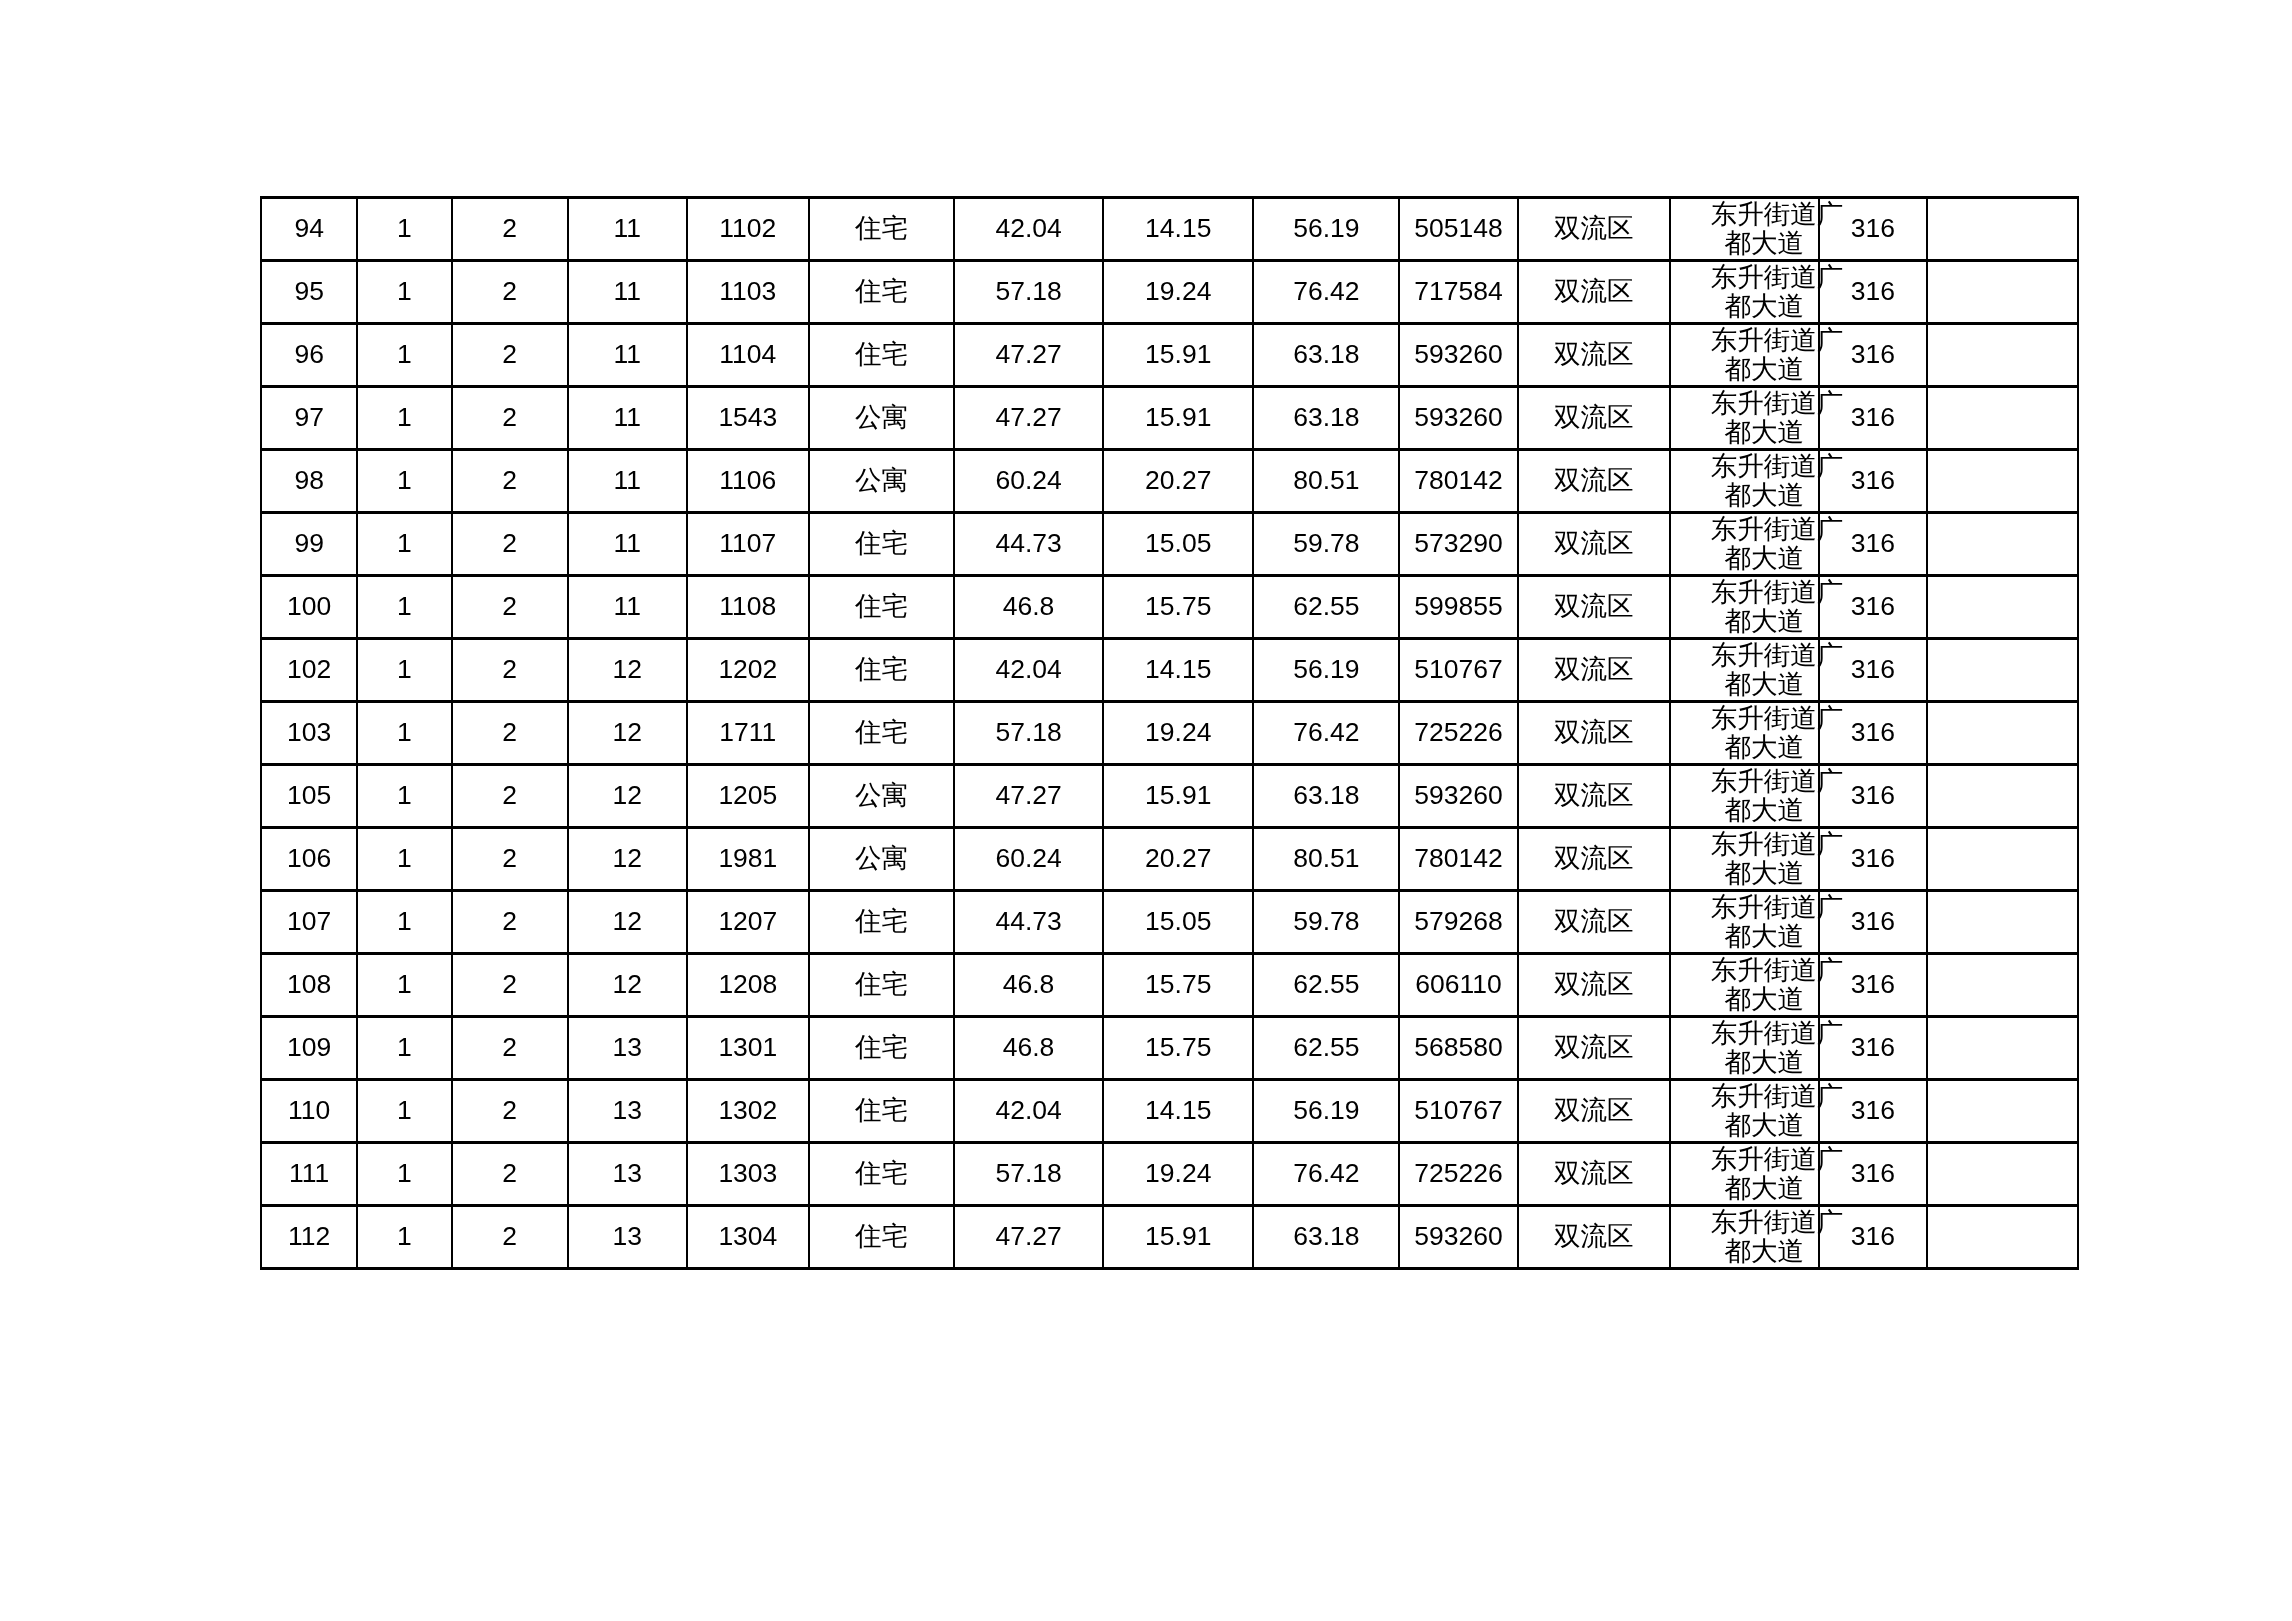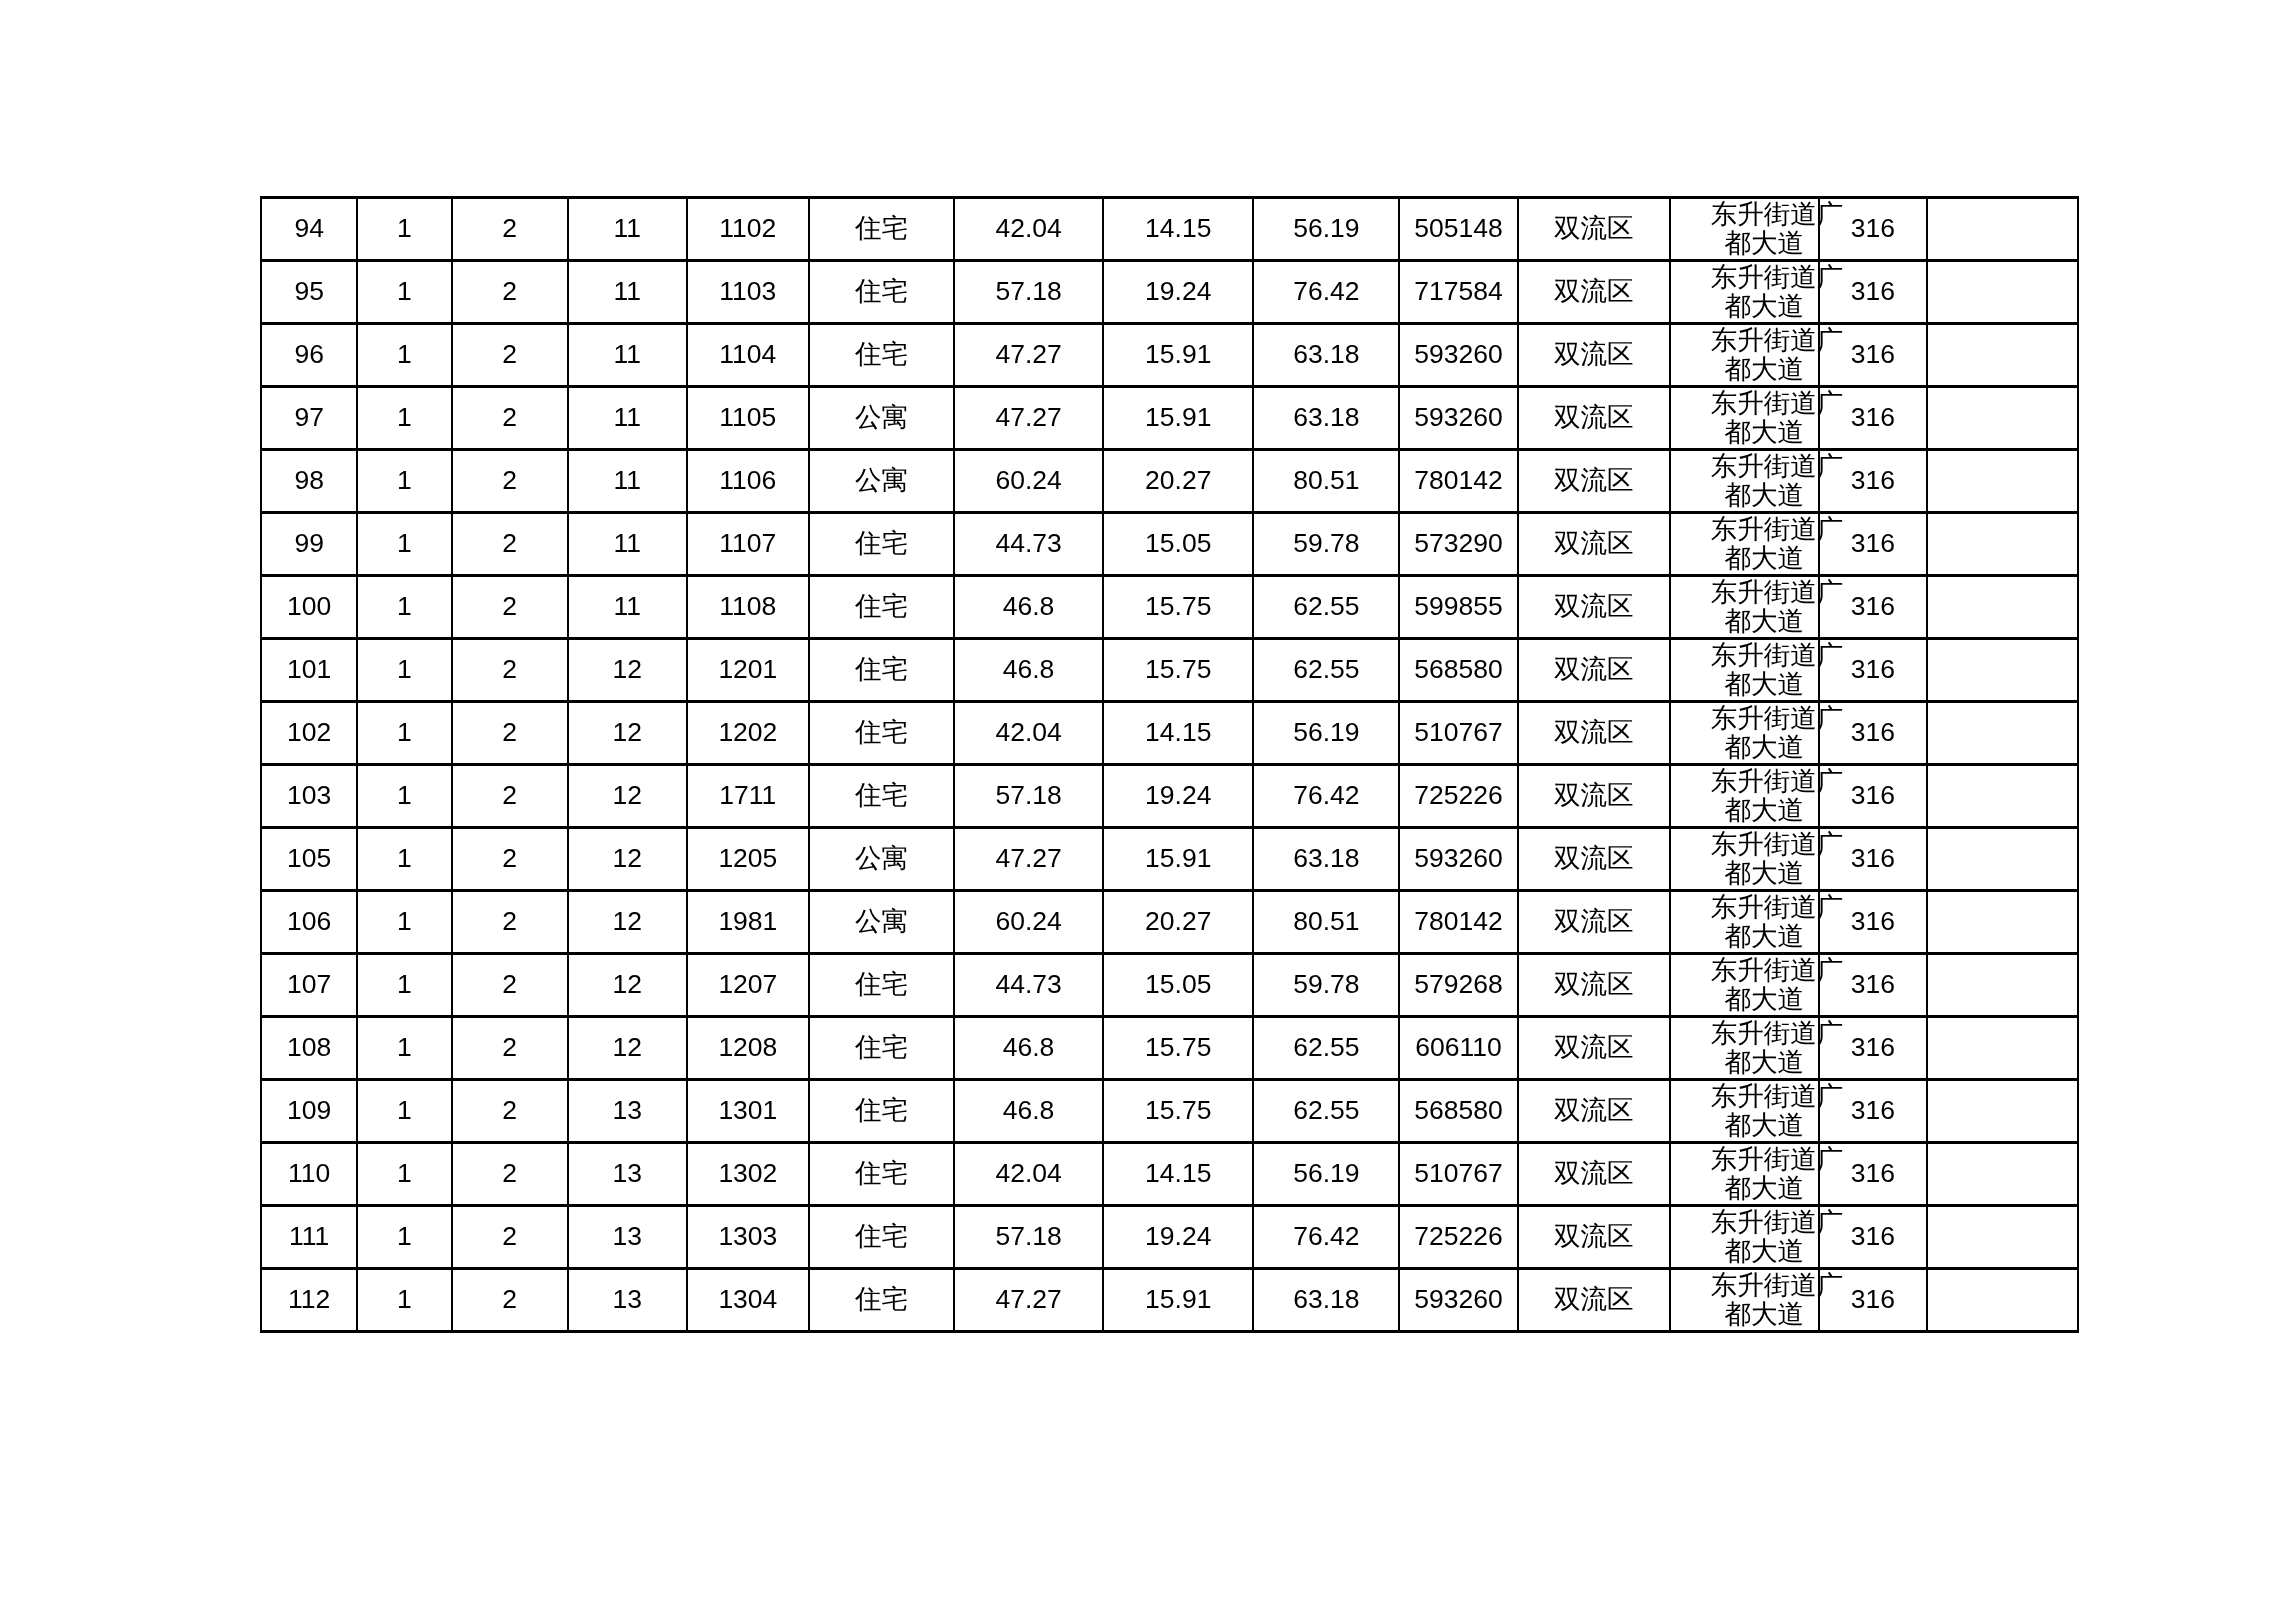--- a/index.html
+++ b/index.html
@@ -140,21 +140,21 @@
     </td>
     <td>316</td>
     <td></td>
   </tr>
 
   <tr>
     <td class="bottom">97</td>
     <td>1</td>
     <td>2</td>
     <td>11</td>
-    <td>1105</td>
+    <td>1543</td>
     <td class="cjk">公寓</td>
     <td>47.27</td>
     <td>15.91</td>
     <td class="bottom">63.18</td>
     <td>593260</td>
     <td class="cjk">双流区</td>
     <td class="addr">
       <div class="addr-line">东升街道广</div>
       <div class="addr-line">都大道</div>
     </td>
@@ -215,39 +215,20 @@
     <td>599855</td>
     <td class="cjk">双流区</td>
     <td class="addr">
       <div class="addr-line">东升街道广</div>
       <div class="addr-line">都大道</div>
     </td>
     <td>316</td>
     <td></td>
   </tr>
 
-  <tr>
-    <td class="bottom">101</td>
-    <td>1</td>
-    <td>2</td>
-    <td>12</td>
-    <td>1201</td>
-    <td class="cjk">住宅</td>
-    <td>46.8</td>
-    <td>15.75</td>
-    <td class="bottom">62.55</td>
-    <td>568580</td>
-    <td class="cjk">双流区</td>
-    <td class="addr">
-      <div class="addr-line">东升街道广</div>
-      <div class="addr-line">都大道</div>
-    </td>
-    <td>316</td>
-    <td></td>
-  </tr>
 
   <tr>
     <td class="bottom">102</td>
     <td>1</td>
     <td>2</td>
     <td>12</td>
     <td>1202</td>
     <td class="cjk">住宅</td>
     <td>42.04</td>
     <td>14.15</td>

